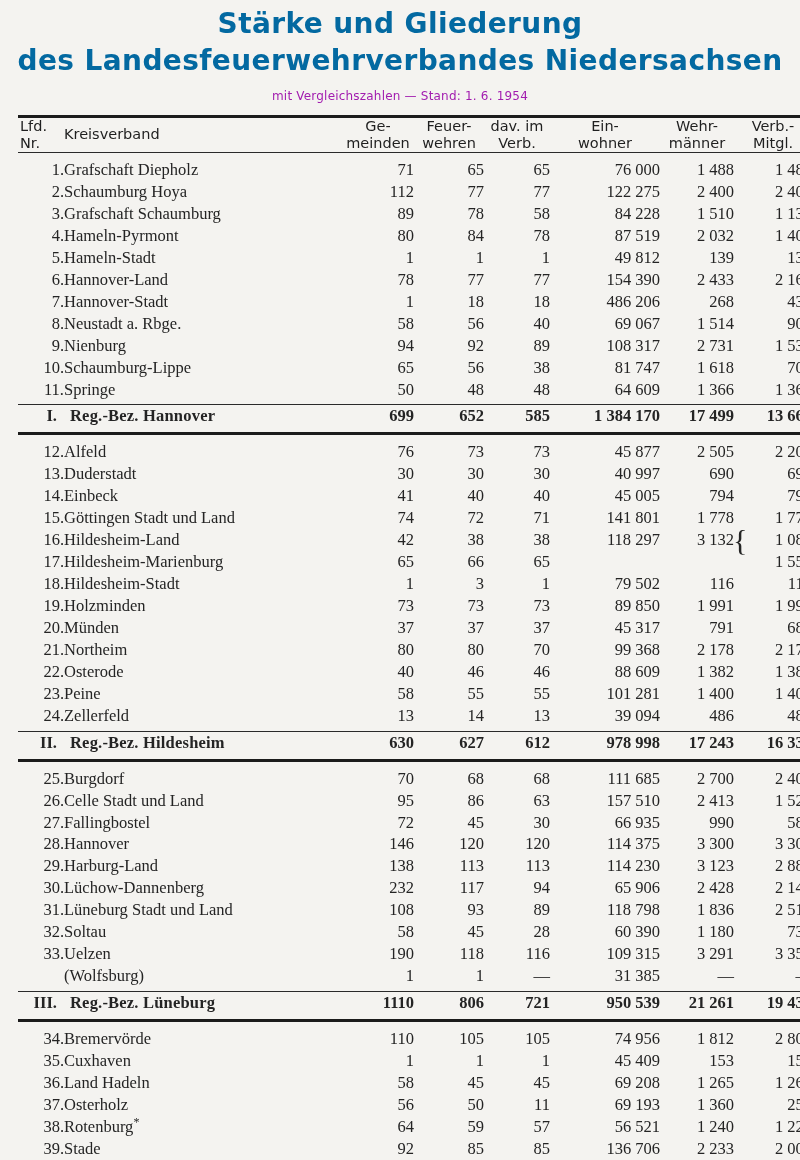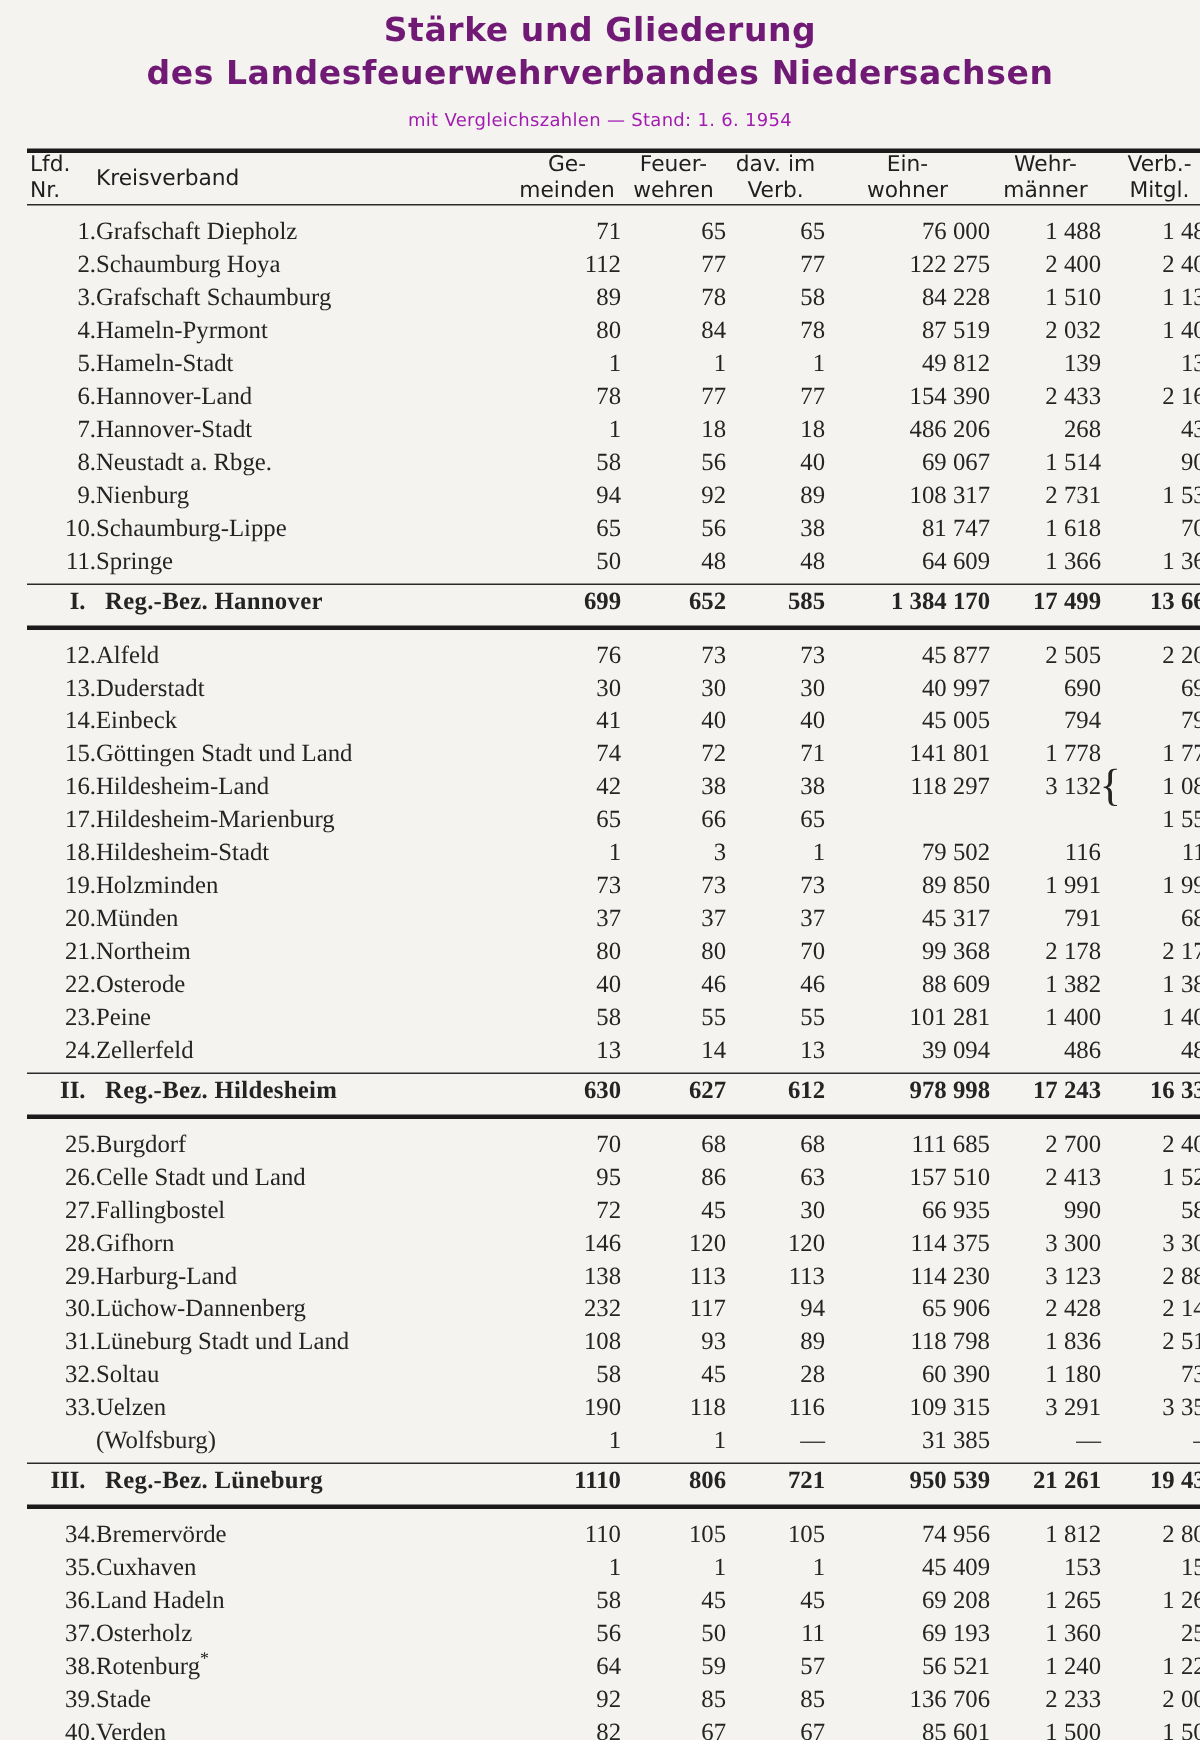--- a/index.html
+++ b/index.html
@@ -25,23 +25,23 @@
   }
 
   
   .titleblock {
     text-align: center;
     padding-top: 6px;
   }
   .title-line {
     font-family: "DejaVu Sans", "Liberation Sans", sans-serif;
     font-weight: bold;
-    font-size: 22px;
+    font-size: 28px;
     letter-spacing: 0.4px;
-    color: #701a75;
+    color: #0369a1;
     line-height: 1.32;
     white-space: nowrap;
   }
   .subtitle-line {
     font-family: "DejaVu Sans", "Liberation Sans", sans-serif;
     font-weight: normal;
     font-size: 12px;
     color: #a21caf;
     margin-top: 9px;
     letter-spacing: 0.2px;
@@ -533,21 +533,21 @@
             <td class="name">Fallingbostel</td>
             <td class="num ">72</td>
             <td class="num ">45</td>
             <td class="num ">30</td>
             <td class="num ">66 935</td>
             <td class="num ">990</td>
             <td class="num num-last ">580</td>
           </tr>
           <tr class="datarow">
             <td class="nr">28.</td>
-            <td class="name">Gifhorn</td>
+            <td class="name">Hannover</td>
             <td class="num ">146</td>
             <td class="num ">120</td>
             <td class="num ">120</td>
             <td class="num ">114 375</td>
             <td class="num ">3 300</td>
             <td class="num num-last ">3 300</td>
           </tr>
           <tr class="datarow">
             <td class="nr">29.</td>
             <td class="name">Harburg-Land</td>

